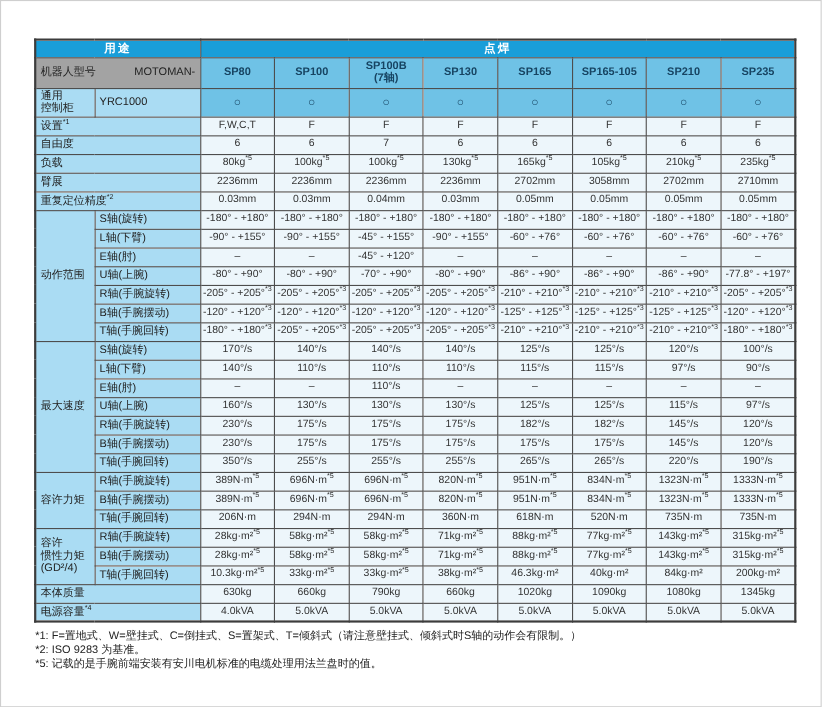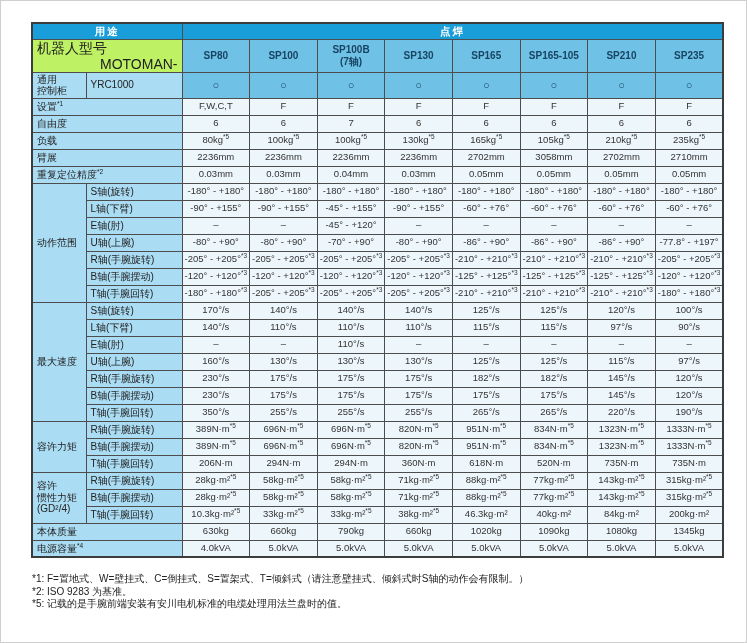--- a/index.html
+++ b/index.html
@@ -1,30 +1,30 @@
 <!DOCTYPE html>
 <html><head>
 <meta charset="utf-8">
 <style>
   * { margin:0; padding:0; box-sizing:border-box; }
   body { background:#ffffff; font-family:"Liberation Sans","DejaVu Sans",sans-serif; }
   .page { position:relative; width:747px; height:643px; background:#ffffff; border:1px solid #cfcfcf; overflow:hidden; }
 
-  table.spec { position:absolute; left:30px; top:21px; border-collapse:collapse; table-layout:fixed; border:2px solid #3c3c3c; }
+  table.spec { position:absolute; left:30px; top:34px; border-collapse:collapse; table-layout:fixed; border:2px solid #3c3c3c; }
   td { border:1px solid #4d4d4d; height:17px; padding:0 2px; text-align:center; vertical-align:middle;
        font-size:9.5px; color:#333; background:#edf6fb; line-height:1.15; overflow:hidden; }
   tr.bar td { height:16px; }
   tr.models td { height:28px; }
   tr.ctrl td { height:26px; }
 
   td.bar-cell { background:#199ed9; color:#ffffff; font-weight:bold; font-size:10.5px; letter-spacing:2px; }
   td.mcell { background:#6fc2e6; color:#174462; font-weight:bold; font-size:10px; white-space:pre-line; }
   td.mark-cell { background:#6fc2e6; color:#174462; font-size:11px; }
   td.lbl { background:#aadcf3; text-align:left; padding:0 4px; font-size:10px; color:#222; white-space:pre-line; }
-  td.model-lbl { background:#bef264; font-size:14px; color:#222; }
+  td.model-lbl { background:#a3a3a3; font-size:10px; color:#222; }
   td.model-lbl .l { float:left; padding-left:2px; }
   td.model-lbl .r { float:right; padding-right:2px;margin-left:19px; }
   td.val { white-space:nowrap; }
   sup { font-size:6.5px; line-height:0; vertical-align:super; }
 
   .footnotes { position:absolute; left:31px; top:572px; width:700px; font-size:10px; color:#222; line-height:12.5px; }
   .footnotes div { white-space:nowrap; }
 </style>
 </head>
 <body>

